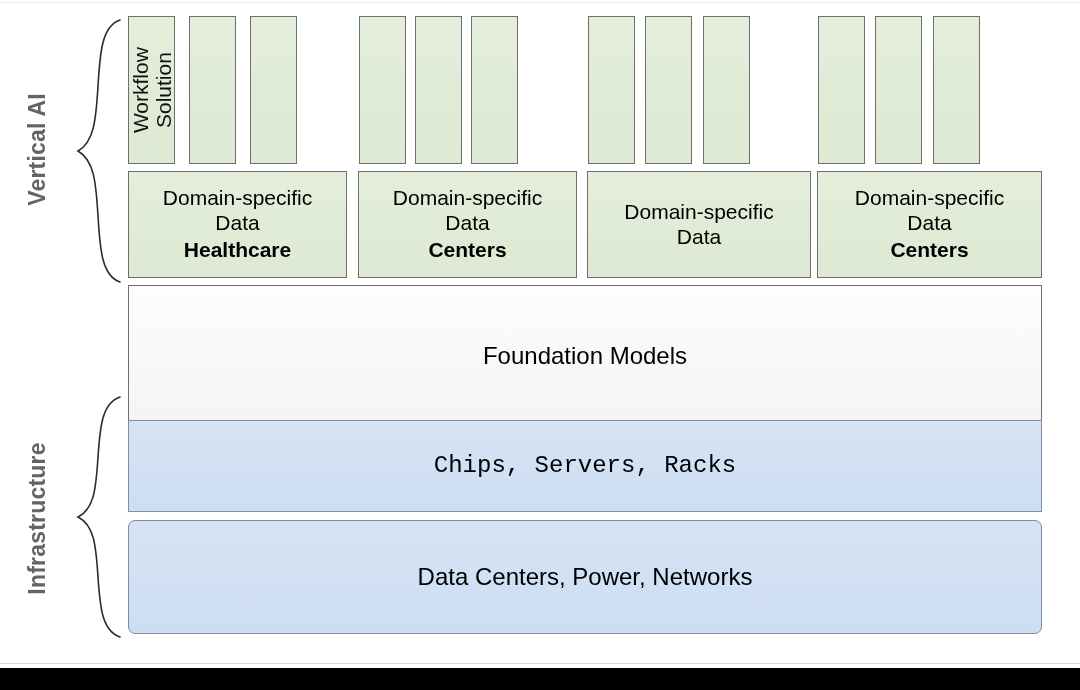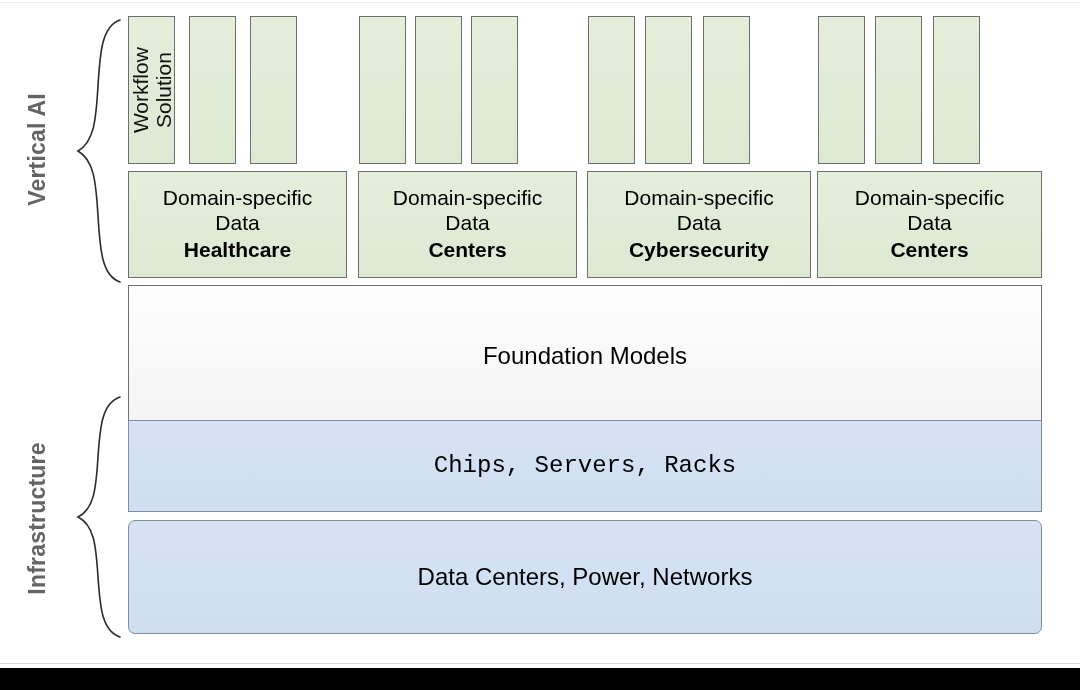--- a/index.html
+++ b/index.html
@@ -190,21 +190,20 @@
     <span class="d-name">Centers</span>
   </div>
 
   <div class="box green pillar" style="left:588px;"></div>
   <div class="box green pillar" style="left:645px;"></div>
   <div class="box green pillar" style="left:703px;"></div>
 
   <div class="box green domain-box" style="left:587px; width:224px;">
     <span class="d-line">Domain-specific</span>
     <span class="d-line">Data</span>
-    <span class="d-name">Cybersecurity</span>
   </div>
 
   <div class="box green pillar" style="left:818px;"></div>
   <div class="box green pillar" style="left:875px;"></div>
   <div class="box green pillar" style="left:933px;"></div>
 
   <div class="box green domain-box" style="left:817px; width:225px;">
     <span class="d-line">Domain-specific</span>
     <span class="d-line">Data</span>
     <span class="d-name">Centers</span>

